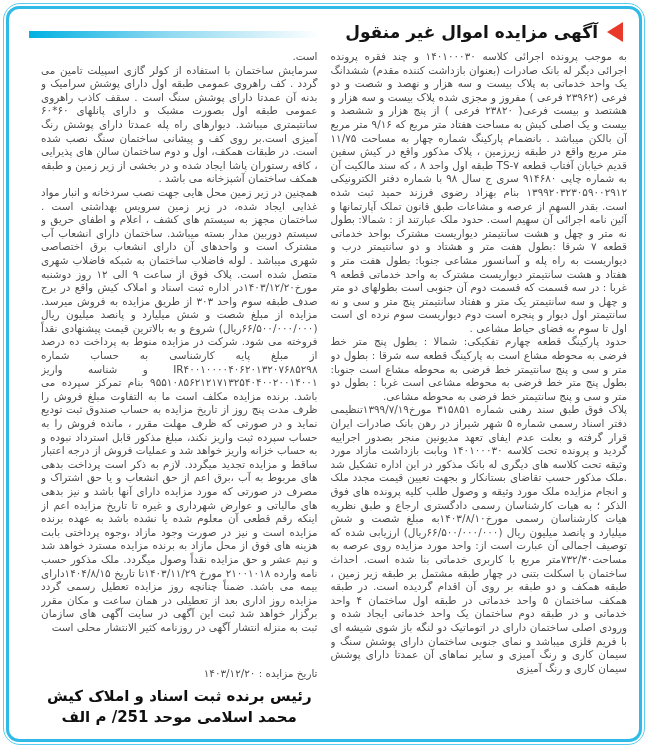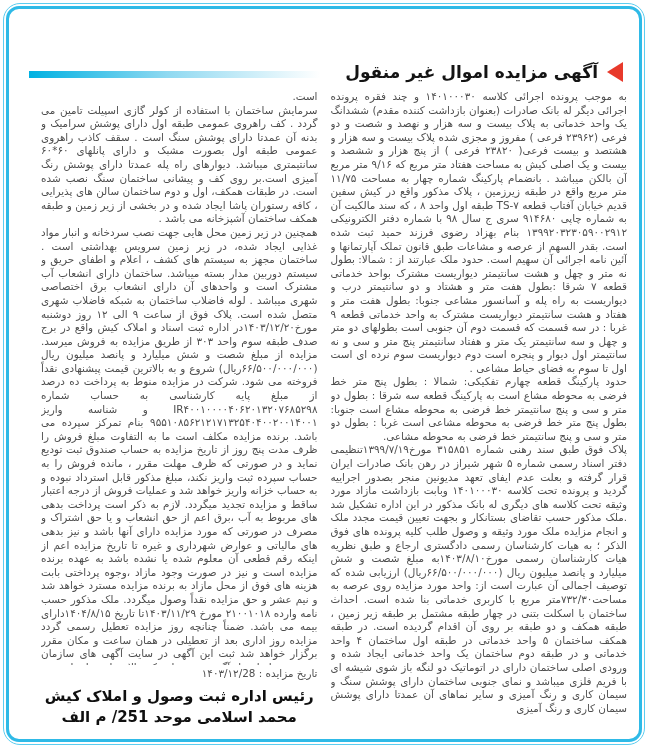--- a/index.html
+++ b/index.html
@@ -32,21 +32,20 @@
     padding: 7px 10px 9px 10px;
     display: flex;
     flex-direction: column;
     overflow: hidden;
   }
   .header {
     display: flex;
     align-items: flex-end;
     padding: 6px 6px 8px 6px;
     flex: 0 0 auto;
-    margin-top: 40px;
   }
   .tri-icon {
     width: 0;
     height: 0;
     border-top: 10px solid transparent;
     border-bottom: 10px solid transparent;
     border-right: 16px solid #e8392b; 
     flex: 0 0 auto;
   }
   .title {
@@ -137,23 +136,23 @@
           <p class="body-par">حدود پارکینگ قطعه چهارم تفکیکی: شمالا : بطول پنج متر خط فرضی به محوطه مشاع است به پارکینگ قطعه سه شرقا : بطول دو متر و سی و پنج سانتیمتر خط فرضی به محوطه مشاع است جنوبا: بطول پنج متر خط فرضی به محوطه مشاعی است غربا : بطول دو متر و سی و پنج سانتیمتر خط فرضی به محوطه مشاعی.</p>
           <p class="body-par">پلاک فوق طبق سند رهنی شماره ۳۱۵۸۵۱ مورخ۱۳۹۹/۷/۱۹تنظیمی دفتر اسناد رسمی شماره ۵ شهر شیراز در رهن بانک صادرات ایران قرار گرفته و بعلت عدم ایفای تعهد مدیونین منجر بصدور اجراییه گردید و پرونده تحت کلاسه ۱۴۰۱۰۰۰۳۰ وبابت بازداشت مازاد مورد وثیقه تحت کلاسه های دیگری له بانک مذکور در این اداره تشکیل شد .ملک مذکور حسب تقاضای بستانکار و بجهت تعیین قیمت مجدد ملک و انجام مزایده ملک مورد وثیقه و وصول طلب کلیه پرونده های فوق الذکر ؛ به هیات کارشناسان رسمی دادگستری ارجاع و طبق نظریه هیات کارشناسان رسمی مورخ۱۴۰۳/۸/۱۰به مبلغ شصت و شش میلیارد و پانصد میلیون ریال (۶۶/۵۰۰/۰۰۰/۰۰۰ریال) ارزیابی شده که توصیف اجمالی آن عبارت است از: واحد مورد مزایده روی عرصه به مساحت۷۳۲/۳۰متر مربع با کاربری خدماتی بنا شده است. احداث ساختمان با اسکلت بتنی در چهار طبقه مشتمل بر طبقه زیر زمین ، طبقه همکف و دو طبقه بر روی آن اقدام گردیده است. در طبقه همکف ساختمان ۵ واحد خدماتی در طبقه اول ساختمان ۴ واحد خدماتی و در طبقه دوم ساختمان یک واحد خدماتی ایجاد شده و ورودی اصلی ساختمان دارای در اتوماتیک دو لنگه باز شوی شیشه ای با فریم فلزی میباشد و نمای جنوبی ساختمان دارای پوشش سنگ و سیمان کاری و رنگ آمیزی و سایر نماهای آن عمدتا دارای پوشش سیمان کاری و رنگ آمیزی</p>
         </div>
 
         <div class="col col-left">
           <div class="col-left-text">
             <p class="body-par">است.</p>
             <p class="body-par">سرمایش ساختمان با استفاده از کولر گازی اسپیلت تامین می گردد . کف راهروی عمومی طبقه اول دارای پوشش سرامیک و بدنه آن عمدتا دارای پوشش سنگ است . سقف کاذب راهروی عمومی طبقه اول بصورت مشبک و دارای پانلهای ۶۰*۶۰ سانتیمتری میباشد. دیوارهای راه پله عمدتا دارای پوشش رنگ آمیزی است.بر روی کف و پیشانی ساختمان سنگ نصب شده است. در طبقات همکف، اول و دوم ساختمان سالن های پذیرایی ، کافه رستوران پاشا ایجاد شده و در بخشی از زیر زمین و طبقه همکف ساختمان آشپزخانه می باشد .</p>
             <p class="body-par">همچنین در زیر زمین محل هایی جهت نصب سردخانه و انبار مواد غذایی ایجاد شده، در زیر زمین سرویس بهداشتی است . ساختمان مجهز به سیستم های کشف ، اعلام و اطفای حریق و سیستم دوربین مدار بسته میباشد. ساختمان دارای انشعاب آب مشترک است و واحدهای آن دارای انشعاب برق اختصاصی شهری میباشد . لوله فاضلاب ساختمان به شبکه فاضلاب شهری متصل شده است. پلاک فوق از ساعت ۹ الی ۱۲ روز دوشنبه مورخ۱۴۰۳/۱۲/۲۰در اداره ثبت اسناد و املاک کیش واقع در برج صدف طبقه سوم واحد ۳۰۳ از طریق مزایده به فروش میرسد. مزایده از مبلغ شصت و شش میلیارد و پانصد میلیون ریال (۶۶/۵۰۰/۰۰۰/۰۰۰ریال) شروع و به بالاترین قیمت پیشنهادی نقداً فروخته می شود. شرکت در مزایده منوط به پرداخت ده درصد از مبلغ پایه کارشناسی به حساب شماره IR۴۰۰۱۰۰۰۰۴۰۶۲۰۱۳۲۰۷۶۸۵۲۹۸ و شناسه واریز ۹۵۵۱۰۸۵۶۲۱۲۱۷۱۳۲۵۴۰۴۰۰۲۰۰۱۴۰۰۱ بنام تمرکز سپرده می باشد. برنده مزایده مکلف است ما به التفاوت مبلغ فروش را ظرف مدت پنج روز از تاریخ مزایده به حساب صندوق ثبت تودیع نماید و در صورتی که ظرف مهلت مقرر ، مانده فروش را به حساب سپرده ثبت واریز نکند، مبلغ مذکور قابل استرداد نبوده و به حساب خزانه واریز خواهد شد و عملیات فروش از درجه اعتبار ساقط و مزایده تجدید میگردد. لازم به ذکر است پرداخت بدهی های مربوط به آب ،برق اعم از حق انشعاب و یا حق اشتراک و مصرف در صورتی که مورد مزایده دارای آنها باشد و نیز بدهی های مالیاتی و عوارض شهرداری و غیره تا تاریخ مزایده اعم از اینکه رقم قطعی آن معلوم شده یا نشده باشد به عهده برنده مزایده است و نیز در صورت وجود مازاد ،وجوه پرداختی بابت هزینه های فوق از محل مازاد به برنده مزایده مسترد خواهد شد و نیم عشر و حق مزایده نقداً وصول میگردد. ملک مذکور حسب نامه وارده ۲۱۰۰۱۰۱۸ مورخ ۱۴۰۳/۱۱/۲۹تا تاریخ ۱۴۰۴/۸/۱۵دارای بیمه می باشد. ضمناً چنانچه روز مزایده تعطیل رسمی گردد مزایده روز اداری بعد از تعطیلی در همان ساعت و مکان مقرر برگزار خواهد شد ثبت این آگهی در سایت آگهی های سازمان ثبت به منزله انتشار آگهی در روزنامه کثیر الانتشار محلی است</p>
           </div>
-          <p class="date-line">تاریخ مزایده : ۱۴۰۳/۱۲/28</p>
+          <p class="date-line">تاریخ مزایده : ۱۴۰۳/۱۲/۲۰</p>
           <div class="signature">
-            <div class="sig-line1">رئیس اداره ثبت وصول و املاک کیش</div>
+            <div class="sig-line1">رئیس برنده ثبت اسناد و املاک کیش</div>
             <div class="sig-line2">محمد اسلامی موحد 251/ م الف</div>
           </div>
         </div>
 
       </div>
     </div>
   </div>
 </div>
 
 </body></html>

